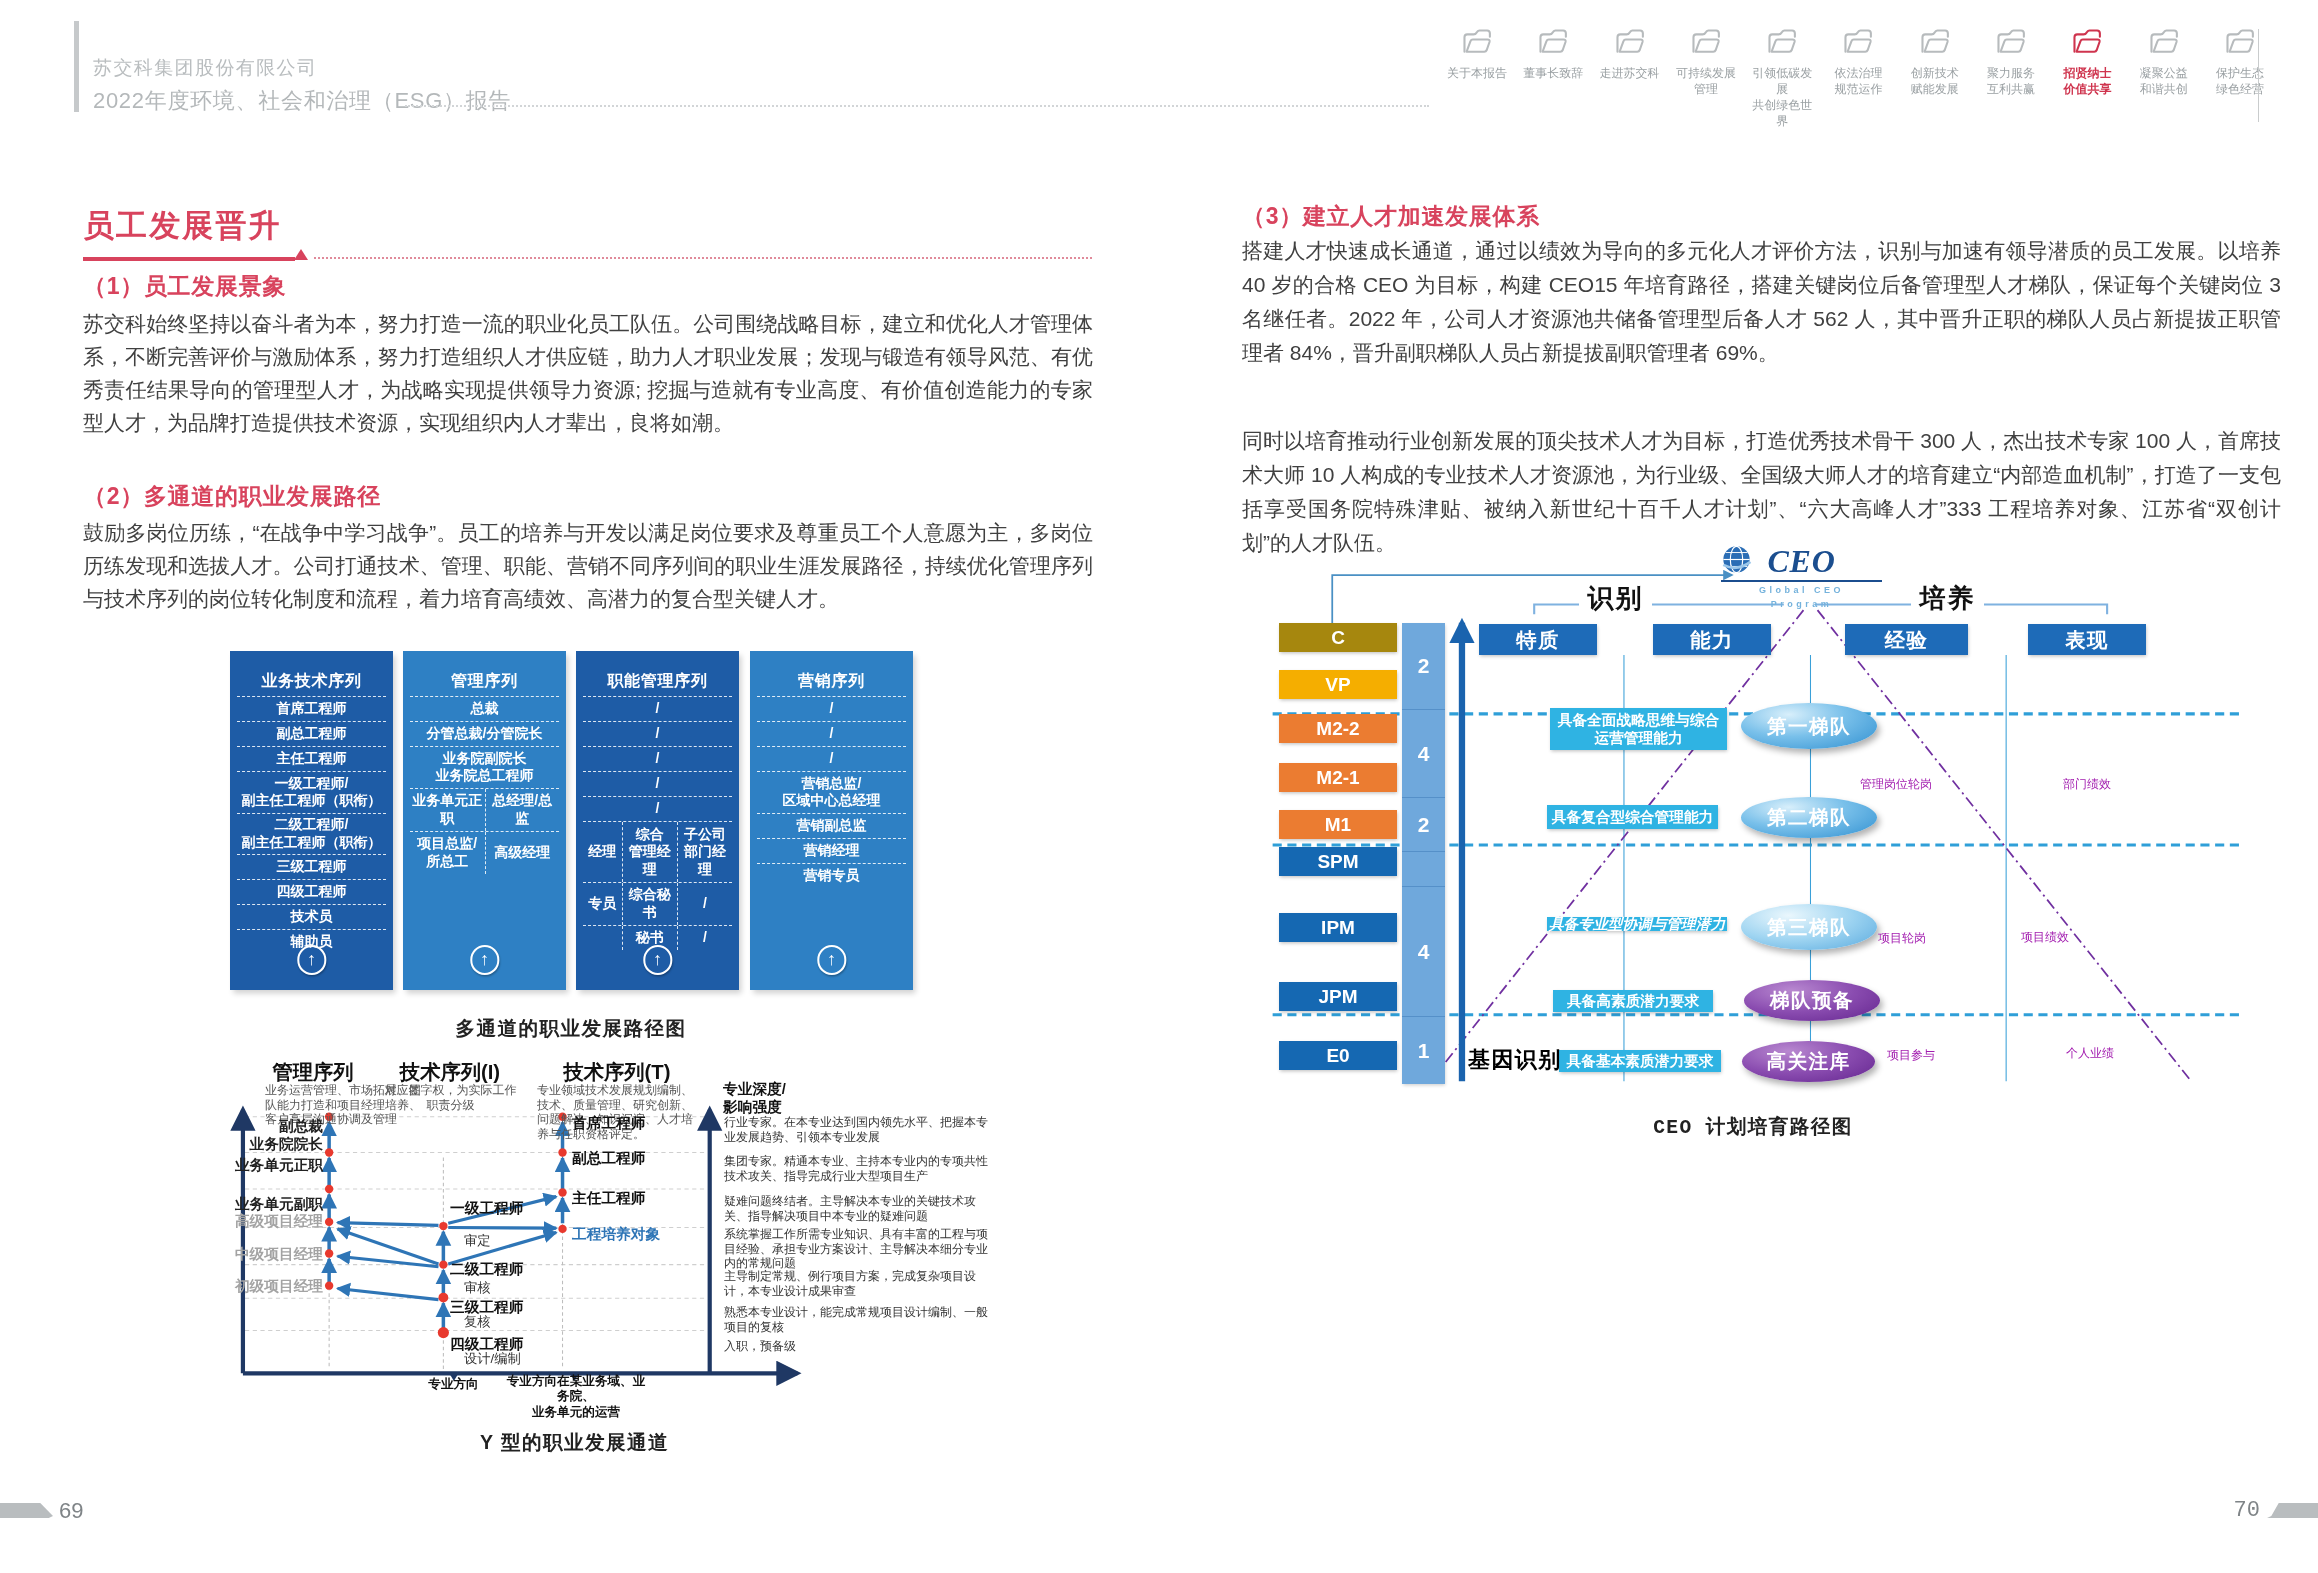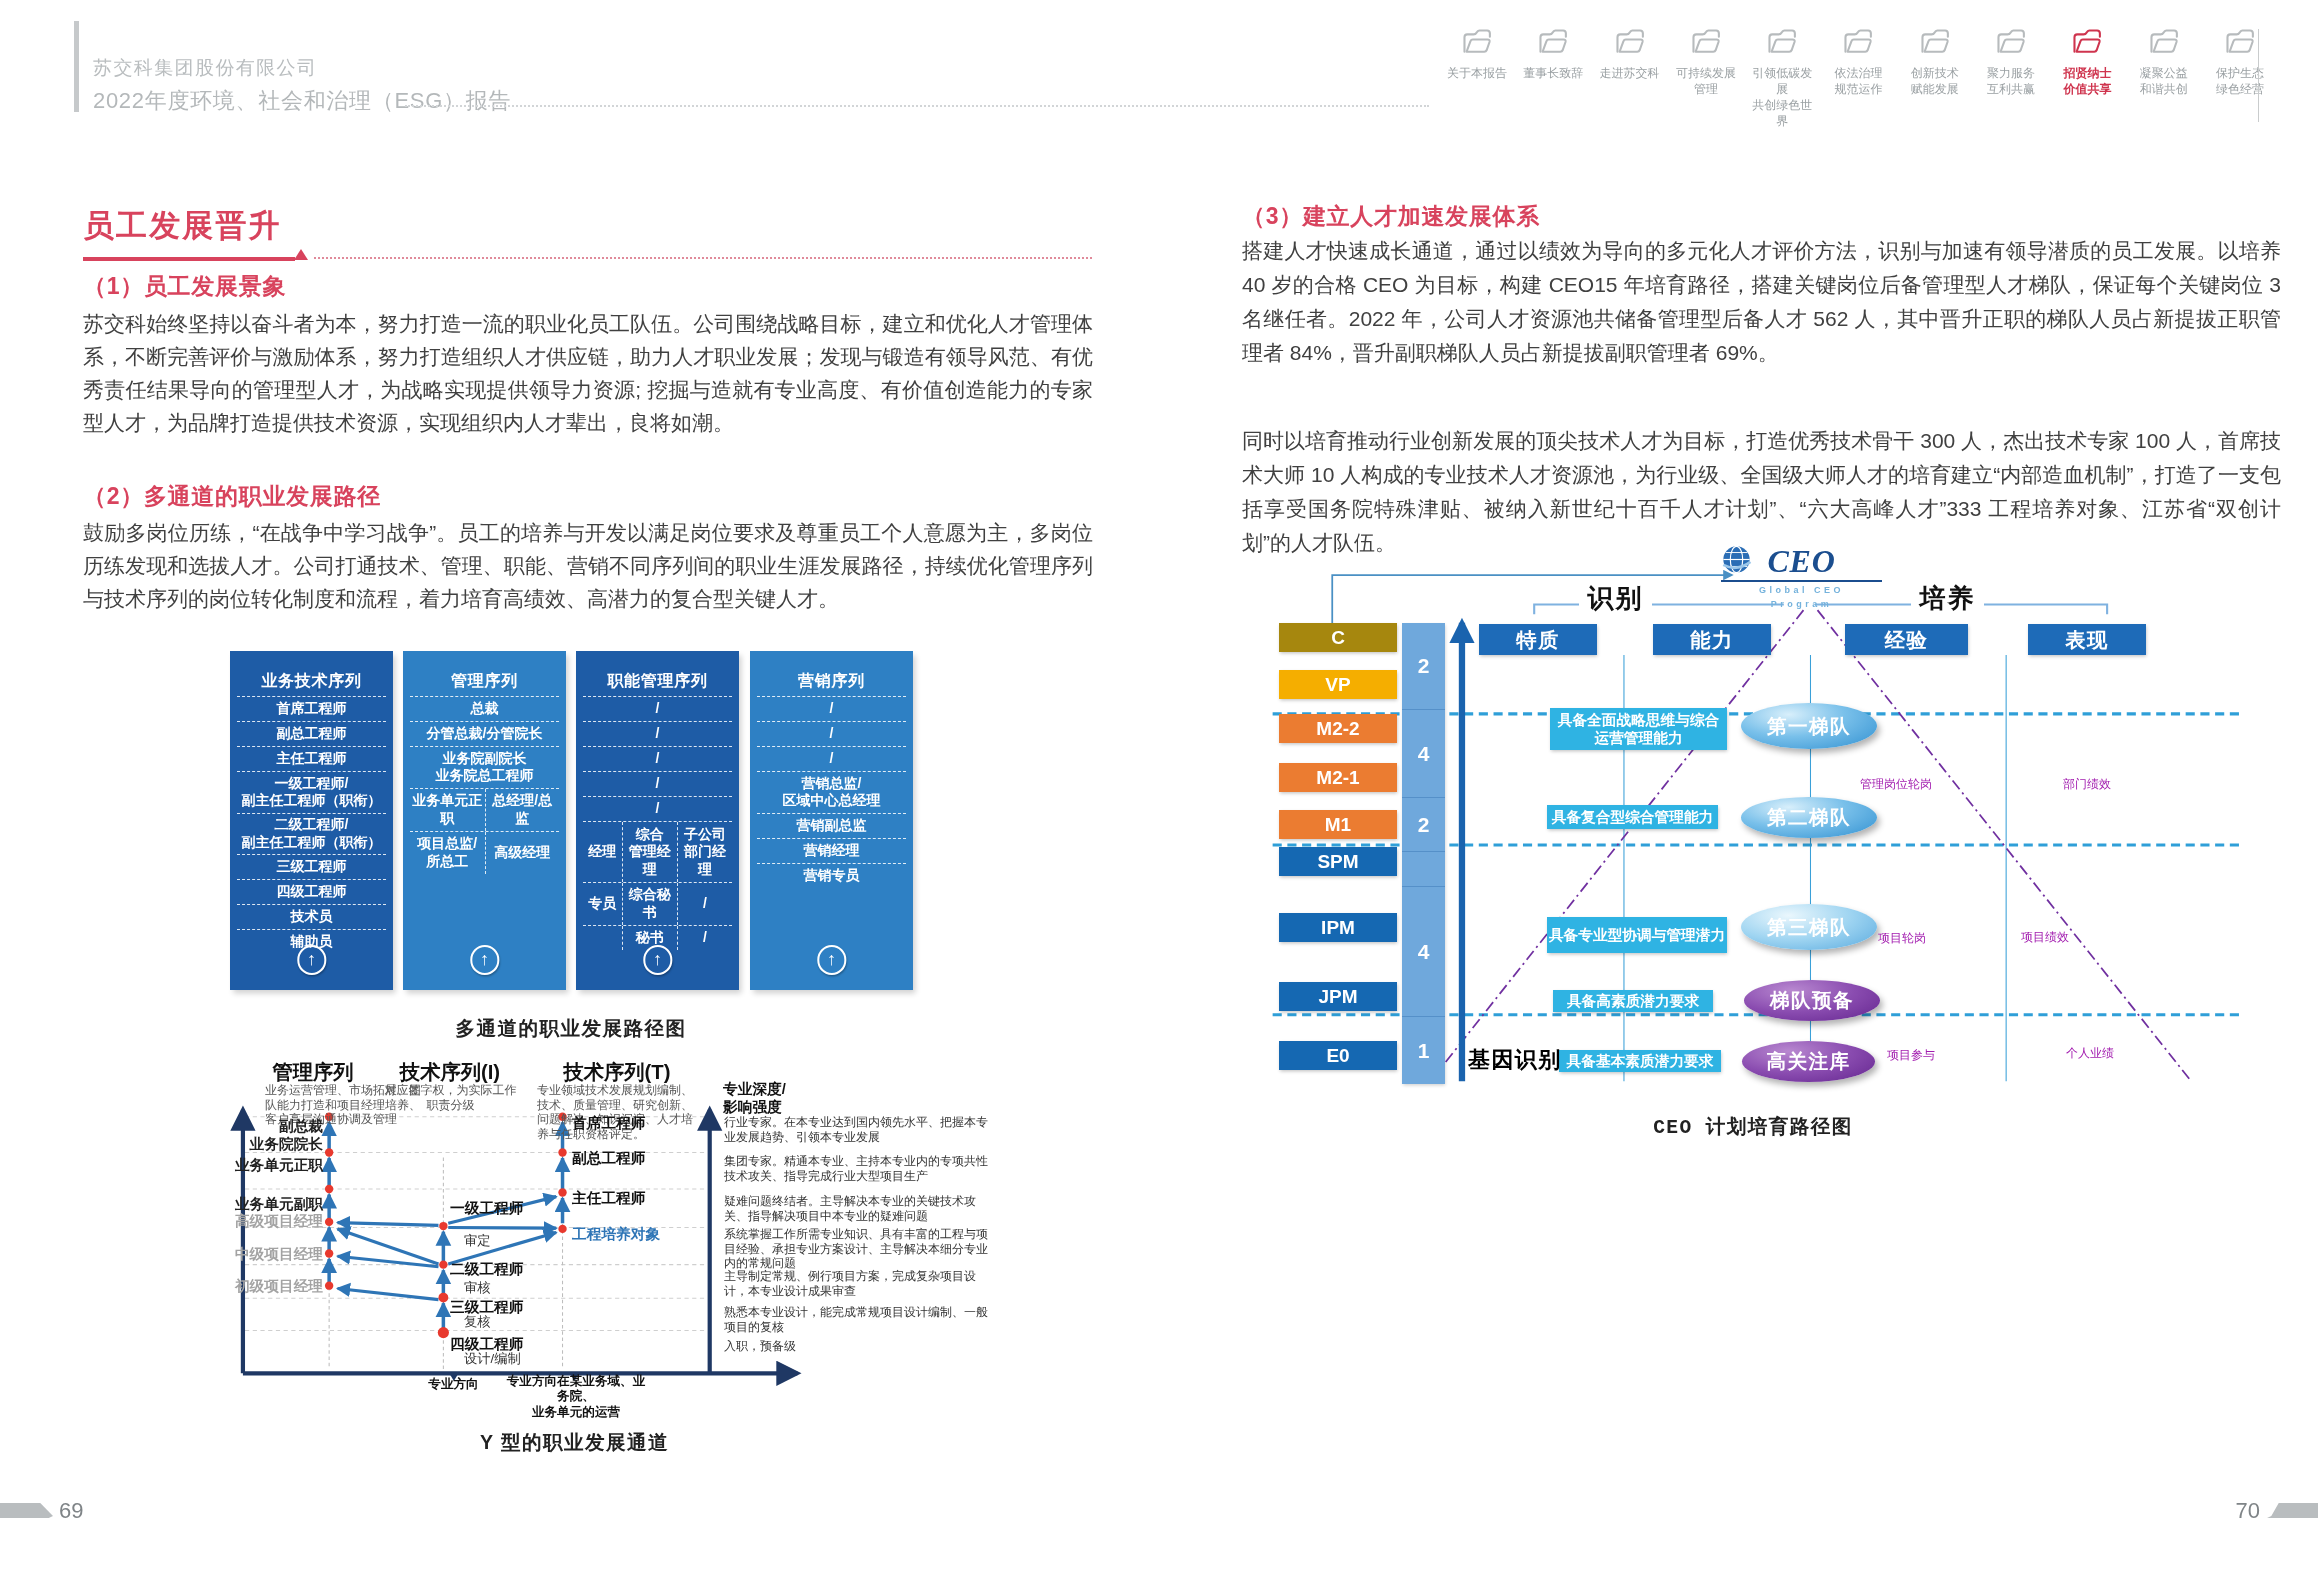--- a/index.html
+++ b/index.html
@@ -416,21 +416,21 @@
         <div class="cd-box cd-lv" style="top: 501px; background: rgb(21, 104, 178);">E0</div>
         <div class="cd-box cd-dim" style="left: 217px; width: 118px;">特质</div>
         <div class="cd-box cd-dim" style="left: 391px; width: 118px;">能力</div>
         <div class="cd-box cd-dim" style="left: 583px; width: 123px;">经验</div>
         <div class="cd-box cd-dim" style="left: 766px; width: 118px;">表现</div>
         <div class="cd-phase" style="left: 317px; top: 41px;">识别</div>
         <div class="cd-phase" style="left: 649px; top: 41px;">培养</div>
         <div class="cd-box cd-cap" style="left: 288px; top: 168px; width: 177px; height: 42px; white-space: pre-line;">具备全面战略思维与综合
 运营管理能力</div>
         <div class="cd-box cd-cap" style="left: 285px; top: 265px; width: 171px; height: 24px; white-space: pre-line;">具备复合型综合管理能力</div>
-        <div class="cd-box cd-cap" style="left: 285px; top: 377px; width: 180px; height: 36px; white-space: pre-line;">具备专业型协调与管理潜力</div>
+        <div class="cd-box cd-cap" style="left: 285px; top: 377px; width: 180px; height: 14px; white-space: pre-line; font-style: italic;">具备专业型协调与管理潜力</div>
         <div class="cd-box cd-cap" style="left: 291px; top: 450px; width: 160px; height: 22.4px; white-space: pre-line;">具备高素质潜力要求</div>
         <div class="cd-box cd-cap" style="left: 297px; top: 510px; width: 162px; height: 22.4px; white-space: pre-line;">具备基本素质潜力要求</div>
         <div class="cd-ell blue" style="left: 479px; top: 163px; width: 136px; height: 46px;">第一梯队</div>
         <div class="cd-ell blue" style="left: 479px; top: 257px; width: 136px; height: 41px;">第二梯队</div>
         <div class="cd-ell lightblue" style="left: 479px; top: 364px; width: 136px; height: 46px;">第三梯队</div>
         <div class="cd-ell purple" style="left: 482px; top: 440px; width: 136px; height: 41px;">梯队预备</div>
         <div class="cd-ell purple" style="left: 480px; top: 501px; width: 133px; height: 41px;">高关注库</div>
         <div class="cd-label" style="left: 598px; top: 236px;">管理岗位轮岗</div>
         <div class="cd-label" style="left: 616px; top: 390px;">项目轮岗</div>
         <div class="cd-label" style="left: 625px; top: 507px;">项目参与</div>
@@ -452,16 +452,16 @@
       </div>
       <div id="ceo-logo-sub" style="white-space: pre-line;">Global CEO
 Program</div>
     </div>
     <div class="abs" id="cd-gene" style="white-space: pre-line;">基因识别</div>
   </div>
   <div class="fig-caption" style="left: 1262px; top: 1113px; width: 982px; white-space: pre-line; font-family: Liberation Mono, monospace;">CEO 计划培育路径图</div>
 
   <div class="abs" id="footer-left-bar"></div>
   <div class="abs" id="footer-left-num" style="white-space: pre-line;">69</div>
-  <div class="abs" id="footer-right-num" style="white-space: pre-line;">70</div>
+  <div class="abs" id="footer-right-num" style="white-space: pre-line; font-family: Liberation Mono, monospace;">70</div>
   <div class="abs" id="footer-right-bar"></div>
 </div>
 
 
 </body></html>

